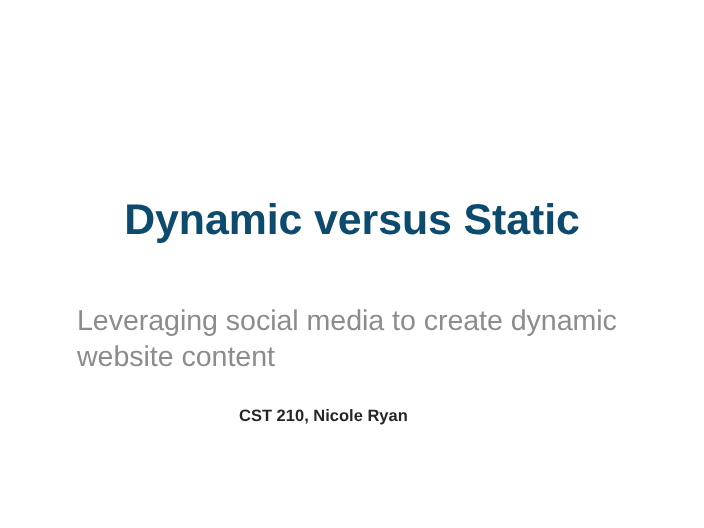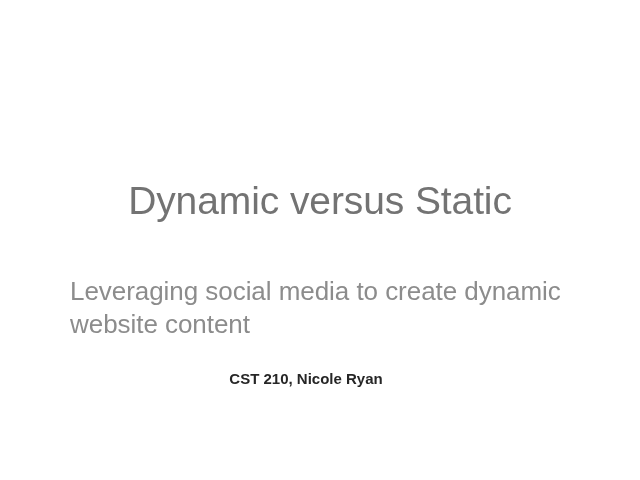--- a/index.html
+++ b/index.html
@@ -32,24 +32,24 @@
     left: 0;
     top: 178px;
     width: 640px;
     text-align: center;
   }
 
   .slide-title {
     margin: 0;
     font-family: "Liberation Sans", sans-serif;
     font-size: 39px;
-    font-weight: 400;
+    font-weight: 700;
     line-height: 46px;
     letter-spacing: -0.1px;
-    color: #737373;
+    color: #0c4a6e;
     white-space: nowrap;
   }
 
   
   .subtitle-block {
     position: absolute;
     left: 70px;
     top: 275px;
     width: 500px;
     text-align: left;
@@ -61,21 +61,21 @@
     font-size: 26px;
     font-weight: 400;
     line-height: 33px;
     letter-spacing: -0.05px;
     color: #8c8c8c;
   }
 
   
   .attribution-block {
     position: absolute;
-    left: 12px;
+    left: 0;
     top: 369px;
     width: 588px;
     text-align: center;
   }
 
   .slide-attribution {
     margin: 0;
     font-family: "Liberation Sans", sans-serif;
     font-size: 15px;
     font-weight: 600;

